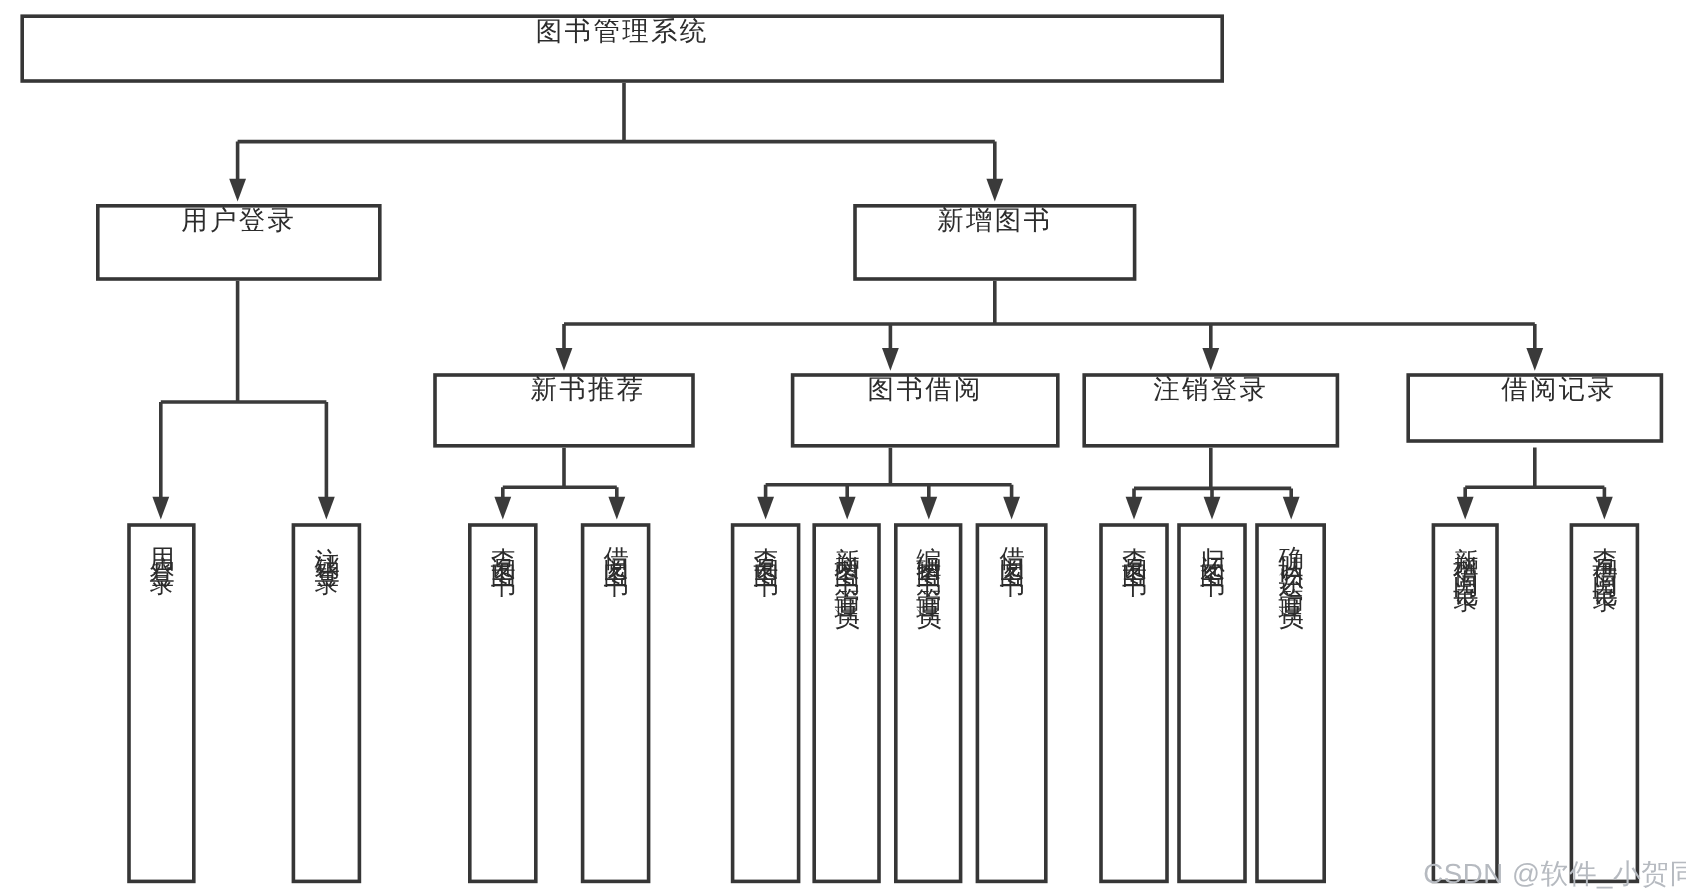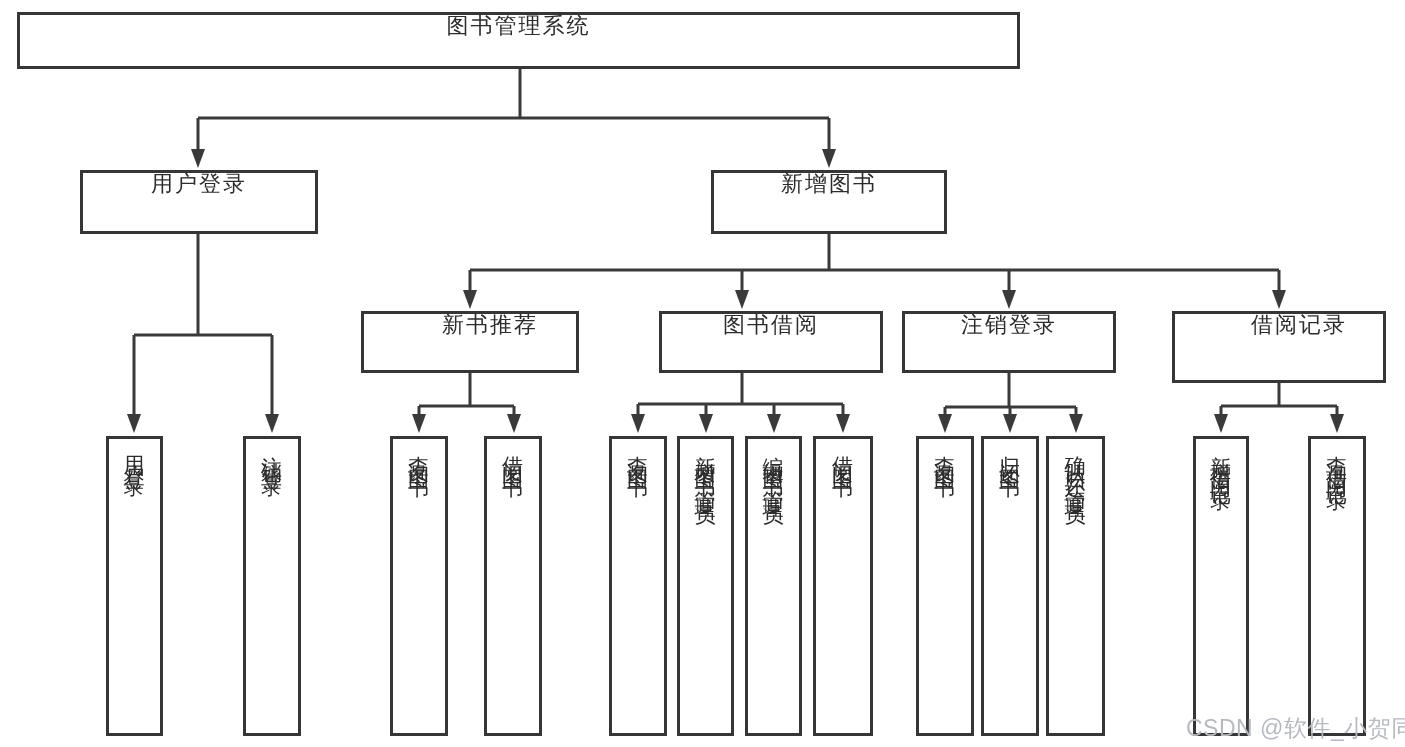--- a/index.html
+++ b/index.html
@@ -106,21 +106,21 @@
 
   <div class="node" style="left:361px; top:311px; width:218px; height:62px;padding-left:40px;">
     <span class="h-label">新书推荐</span>
   </div>
   <div class="node" style="left:659px; top:311px; width:224px; height:62px;">
     <span class="h-label">图书借阅</span>
   </div>
   <div class="node" style="left:902px; top:311px; width:214px; height:62px;">
     <span class="h-label">注销登录</span>
   </div>
-  <div class="node" style="left:1172px; top:311px; width:214px; height:72px;padding-left:40px;">
+  <div class="node" style="left:1172px; top:311px; width:214px; height:58px;padding-left:40px;">
     <span class="h-label">借阅记录</span>
   </div>
 
   <div class="node" style="left:106px; top:436px; width:57px; height:300px;">
     <span class="v-label">用户登录</span>
   </div>
   <div class="node" style="left:243px; top:436px; width:58px; height:300px;">
     <span class="v-label">注销登录</span>
   </div>
   <div class="node" style="left:390px; top:436px; width:58px; height:300px;">

